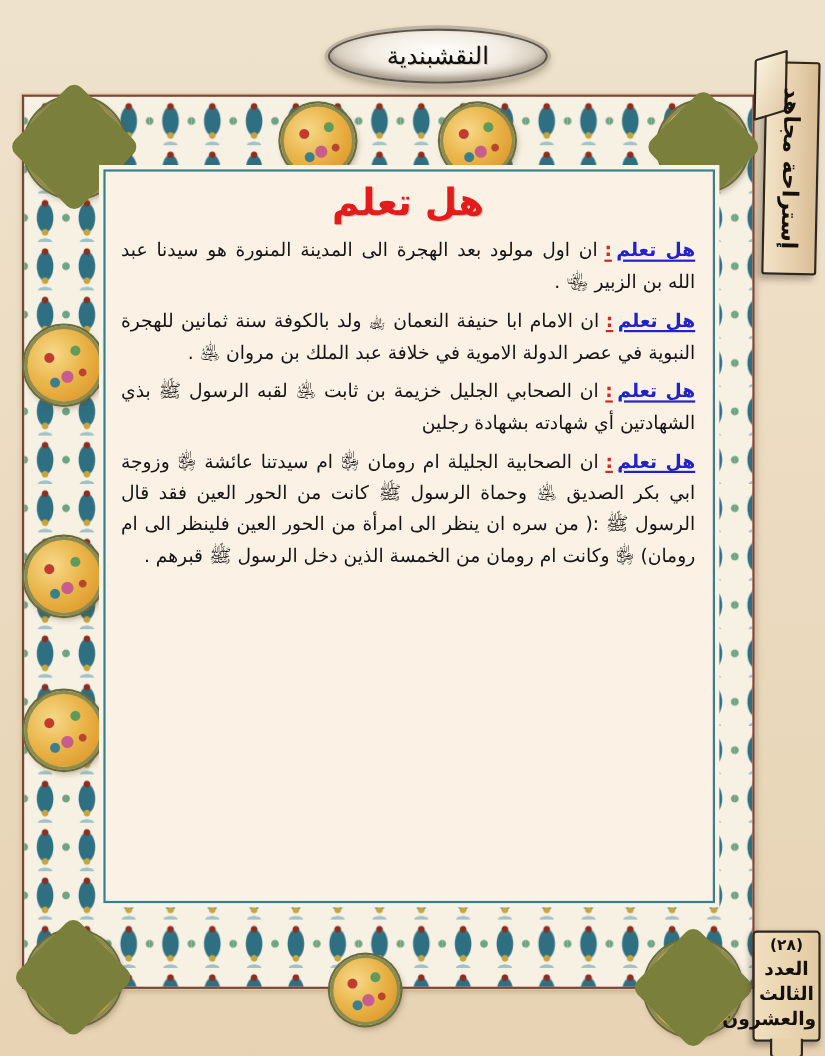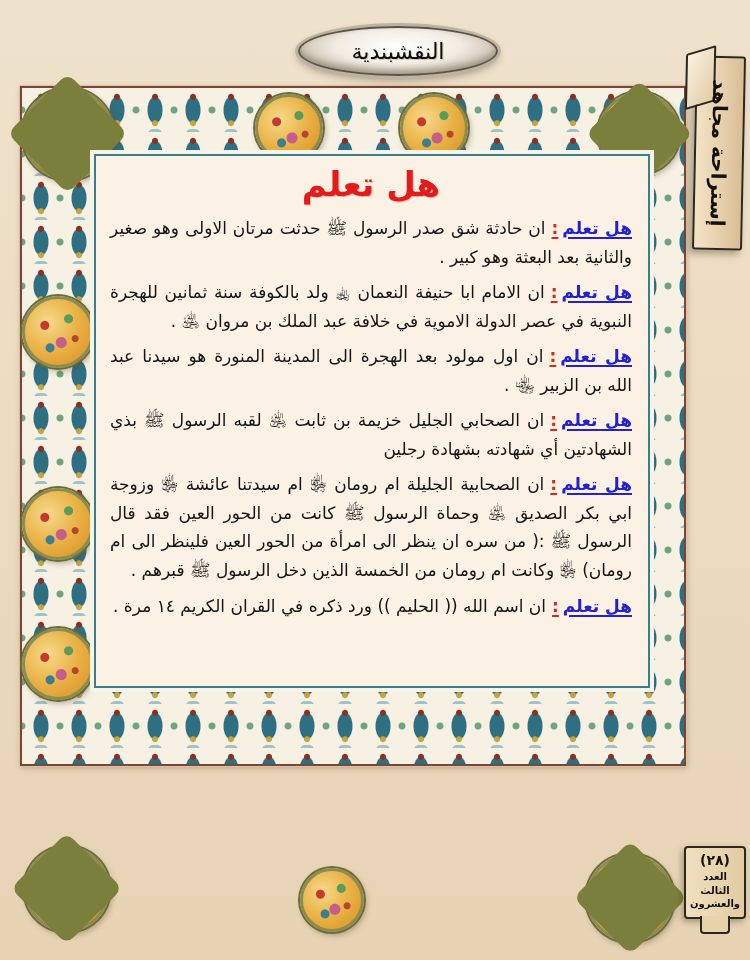--- a/index.html
+++ b/index.html
@@ -35,21 +35,21 @@
     border:2px solid #2e271f;transform:skewY(-18deg);border-radius:2px;
   }
   .side-tab-text{
     position:absolute;left:-72px;top:72px;width:190px;height:46px;
     transform:rotate(90deg);
     display:flex;align-items:center;justify-content:center;
     font-size:20px;font-weight:bold;color:#14100b;letter-spacing:1px;
   }
   
   .frame{
-    position:absolute;left:20px;top:86px;width:666px;height:680px;
+    position:absolute;left:20px;top:86px;width:666px;height:813px;
     box-sizing:border-box;
     background-color:#f7f1e4;
     background-image:
       radial-gradient(circle at 50% 20%, #8c2f20 2.5px, rgba(0,0,0,0) 3.5px),
       radial-gradient(circle at 50% 80%, #c8a43c 2.5px, rgba(0,0,0,0) 3.5px),
       radial-gradient(ellipse 9px 16px at 50% 50%, #2f6f82 0 7px, rgba(0,0,0,0) 8px),
       radial-gradient(circle at 0% 50%, #6fa382 3px, rgba(0,0,0,0) 4px),
       radial-gradient(circle at 100% 50%, #6fa382 3px, rgba(0,0,0,0) 4px),
       radial-gradient(ellipse 16px 8px at 50% 100%, #9fc3c8 0 6px, rgba(0,0,0,0) 7px);
     background-size:38px 44px;
@@ -109,52 +109,50 @@
     border:2px solid #2e271f;border-radius:4px;
     box-shadow:-2px 3px 6px rgba(70,55,30,.4);
     padding:4px 2px 6px 2px;box-sizing:border-box;
     text-align:center;color:#14100b;font-weight:bold;
   }
   .issue-badge::after{
     content:"";position:absolute;bottom:-17px;left:14px;width:26px;height:16px;
     background:#e8d2ab;border:2px solid #2e271f;border-top:none;border-radius:0 0 4px 4px;
   }
   .issue-number{font-size:14px;margin-bottom:2px;}
-  .issue-line{font-size:10px;line-height:1.35;}
+  .issue-line{font-size:17px;line-height:1.35;}
 </style>
 </head>
 <body>
 
 <div class="masthead">
   <span class="masthead-text">النقشبندية</span>
 </div>
 
 <div class="side-tab">
   <span class="side-tab-text">إستراحة مجاهد</span>
 </div>
 
 <div class="frame">
   <div class="content">
     <h1 class="title">هل تعلم</h1>
     <div class="facts">
 
 
 
-        <p class="fact"><span class="lead">هل تعلم</span><span class="lead-colon">:</span><span class="fact-text">ان حادثة شق صدر الرسول ﷺ حدثت مرتان الاولى وهو صغير والثانية بعد البعثة وهو كبير .</span></p>
+
+        <p class="fact"><span class="lead">هل تعلم</span><span class="lead-colon">:</span><span class="fact-text">ان اول مولود بعد الهجرة الى المدينة المنورة هو سيدنا عبد الله بن الزبير ﵄ .</span></p>
 
         <p class="fact"><span class="lead">هل تعلم</span><span class="lead-colon">:</span><span class="fact-text">ان الامام ابا حنيفة النعمان ﵀ ولد بالكوفة سنة ثمانين للهجرة النبوية في عصر الدولة الاموية في خلافة عبد الملك بن مروان ﵁ .</span></p>
-
-        <p class="fact"><span class="lead">هل تعلم</span><span class="lead-colon">:</span><span class="fact-text">ان اول مولود بعد الهجرة الى المدينة المنورة هو سيدنا عبد الله بن الزبير ﵄ .</span></p>
 
 
         <p class="fact"><span class="lead">هل تعلم</span><span class="lead-colon">:</span><span class="fact-text">ان الصحابي الجليل خزيمة بن ثابت ﵁ لقبه الرسول ﷺ بذي الشهادتين أي شهادته بشهادة رجلين</span></p>
 
         <p class="fact"><span class="lead">هل تعلم</span><span class="lead-colon">:</span><span class="fact-text">ان الصحابية الجليلة ام رومان ﵂ ام سيدتنا عائشة ﵂ وزوجة ابي بكر الصديق ﵁ وحماة الرسول ﷺ كانت من الحور العين فقد قال الرسول ﷺ :( من سره ان ينظر الى امرأة من الحور العين فلينظر الى ام رومان) ﵂ وكانت ام رومان من الخمسة الذين دخل الرسول ﷺ قبرهم .</span></p>
 
-        <p class="fact"><span class="lead">هل تعلم</span><span class="lead-colon">:</span><span class="fact-text">ان اسم الله (( الحليم )) ورد ذكره في القران الكريم ١٤ مرة .</span></p>
       </div>
   </div>
 </div>
 
 <div class="medallion corner" style="left:22px;top:88px;width:86px;height:86px;"></div>
 <div class="medallion" style="left:255px;top:94px;width:62px;height:62px;"></div>
 <div class="medallion" style="left:400px;top:94px;width:62px;height:62px;"></div>
 <div class="medallion corner" style="left:598px;top:92px;width:76px;height:76px;"></div>
 <div class="medallion" style="left:22px;top:296px;width:66px;height:66px;"></div>
 <div class="medallion" style="left:22px;top:488px;width:66px;height:66px;"></div>

